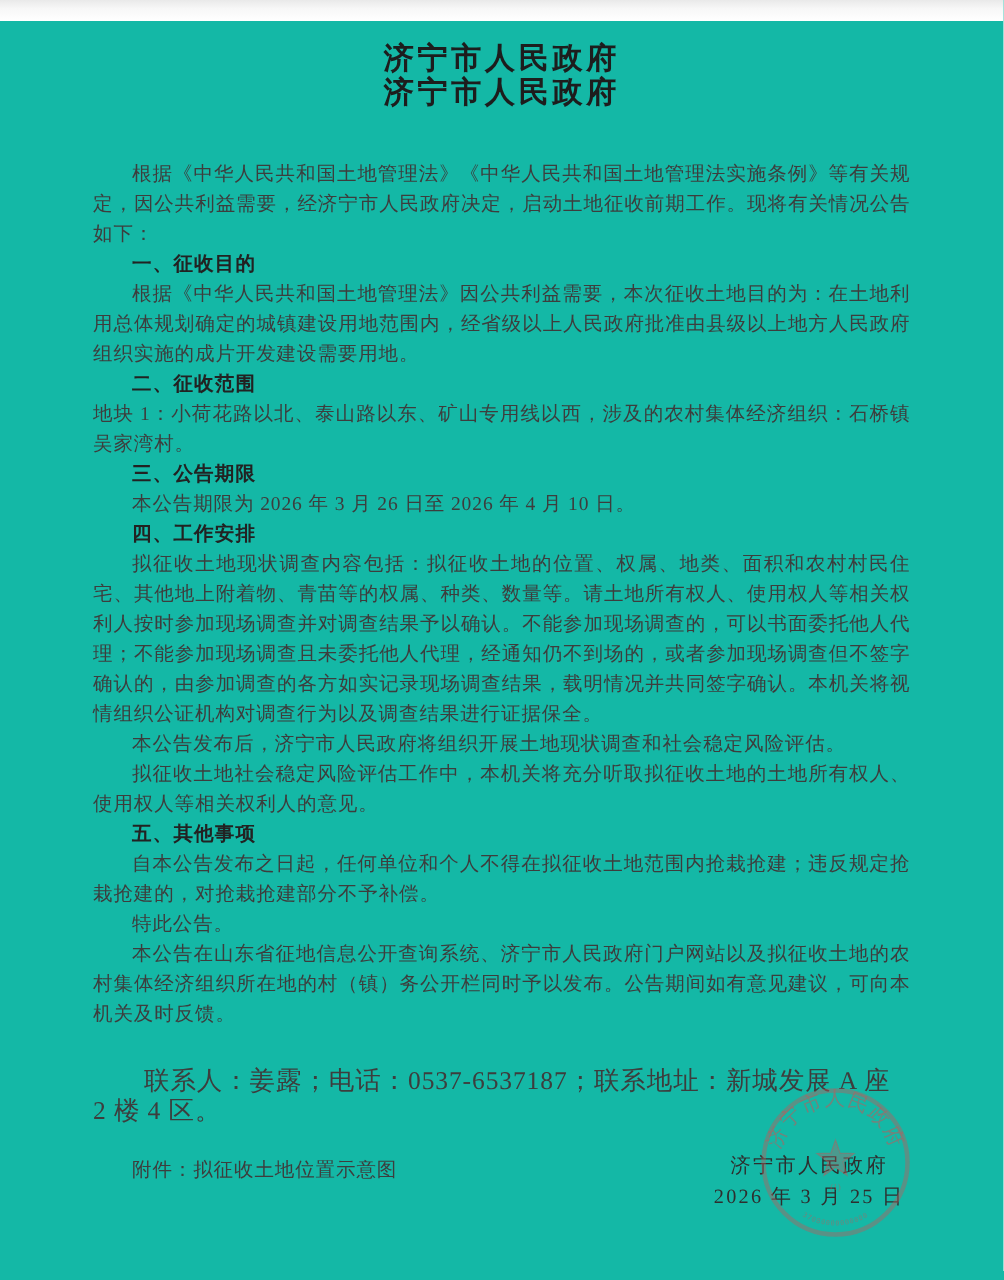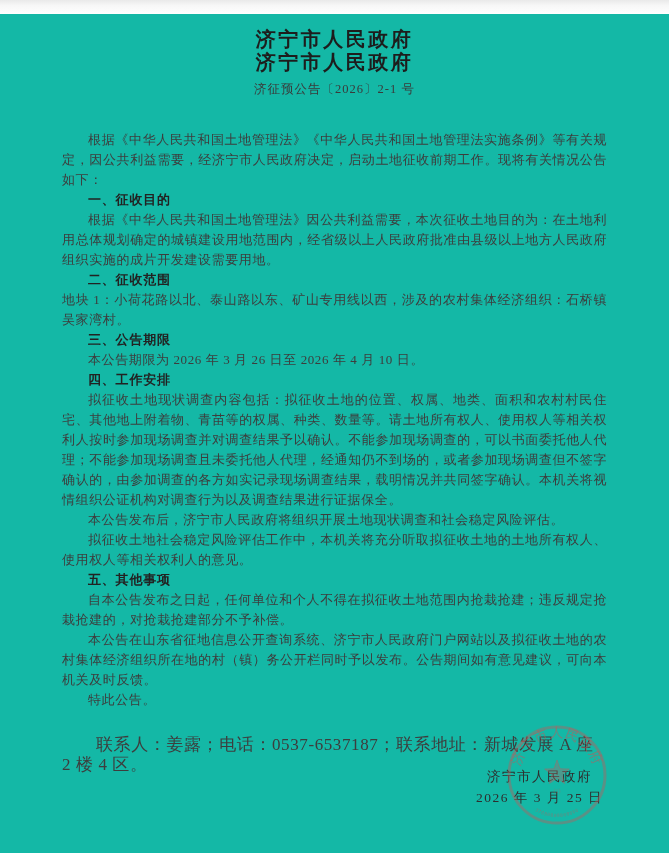--- a/index.html
+++ b/index.html
@@ -92,41 +92,41 @@
 </style>
 </head>
 <body>
 
 <div class="page">
   <div class="top-fade"></div>
 
   <div class="doc">
     <h1 class="title">济宁市人民政府</h1>
     <h1 class="title">济宁市人民政府</h1>
-    <div class="docnum">济征预公告〔2026〕2-1 号</div>
 
     <div class="body">
       <p class="indent">根据《中华人民共和国土地管理法》《中华人民共和国土地管理法实施条例》等有关规定，因公共利益需要，经济宁市人民政府决定，启动土地征收前期工作。现将有关情况公告如下：</p>
       <p class="heading">一、征收目的</p>
       <p class="indent">根据《中华人民共和国土地管理法》因公共利益需要，本次征收土地目的为：在土地利用总体规划确定的城镇建设用地范围内，经省级以上人民政府批准由县级以上地方人民政府组织实施的成片开发建设需要用地。</p>
       <p class="heading">二、征收范围</p>
       <p class="flush">地块 1：小荷花路以北、泰山路以东、矿山专用线以西，涉及的农村集体经济组织：石桥镇吴家湾村。</p>
       <p class="heading">三、公告期限</p>
       <p class="indent">本公告期限为 2026 年 3 月 26 日至 2026 年 4 月 10 日。</p>
       <p class="heading">四、工作安排</p>
       <p class="indent">拟征收土地现状调查内容包括：拟征收土地的位置、权属、地类、面积和农村村民住宅、其他地上附着物、青苗等的权属、种类、数量等。请土地所有权人、使用权人等相关权利人按时参加现场调查并对调查结果予以确认。不能参加现场调查的，可以书面委托他人代理；不能参加现场调查且未委托他人代理，经通知仍不到场的，或者参加现场调查但不签字确认的，由参加调查的各方如实记录现场调查结果，载明情况并共同签字确认。本机关将视情组织公证机构对调查行为以及调查结果进行证据保全。</p>
       <p class="indent">本公告发布后，济宁市人民政府将组织开展土地现状调查和社会稳定风险评估。</p>
       <p class="indent">拟征收土地社会稳定风险评估工作中，本机关将充分听取拟征收土地的土地所有权人、使用权人等相关权利人的意见。</p>
       <p class="heading">五、其他事项</p>
       <p class="indent">自本公告发布之日起，任何单位和个人不得在拟征收土地范围内抢栽抢建；违反规定抢栽抢建的，对抢栽抢建部分不予补偿。</p>
+      <p class="indent">特此公告。</p>
       <p class="indent">本公告在山东省征地信息公开查询系统、济宁市人民政府门户网站以及拟征收土地的农村集体经济组织所在地的村（镇）务公开栏同时予以发布。公告期间如有意见建议，可向本机关及时反馈。</p>
-      <p class="indent">特此公告。</p>
     </div>
 
     <p class="contact-line">联系人：姜露；电话：0537-6537187；联系地址：新城发展 A 座 2 楼 4 区。</p>
+    <p class="attachment-line">附件：拟征收土地位置示意图</p>
   </div>
 
   <div class="signature">
     <div>济宁市人民政府</div>
     <div>2026 年 3 月 25 日</div>
   </div>
 
   <svg class="seal" viewBox="0 0 110 110" xmlns="http://www.w3.org/2000/svg">
     <defs>
       <path id="seal-top-arc" d="M 18.66,43.89 A 38,38 0 0 1 91.34,43.89" fill="none"></path>

